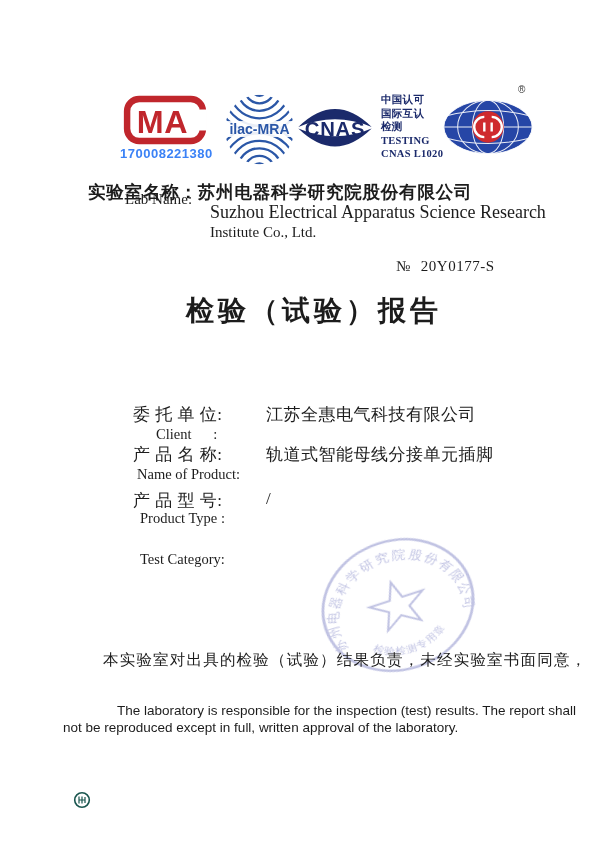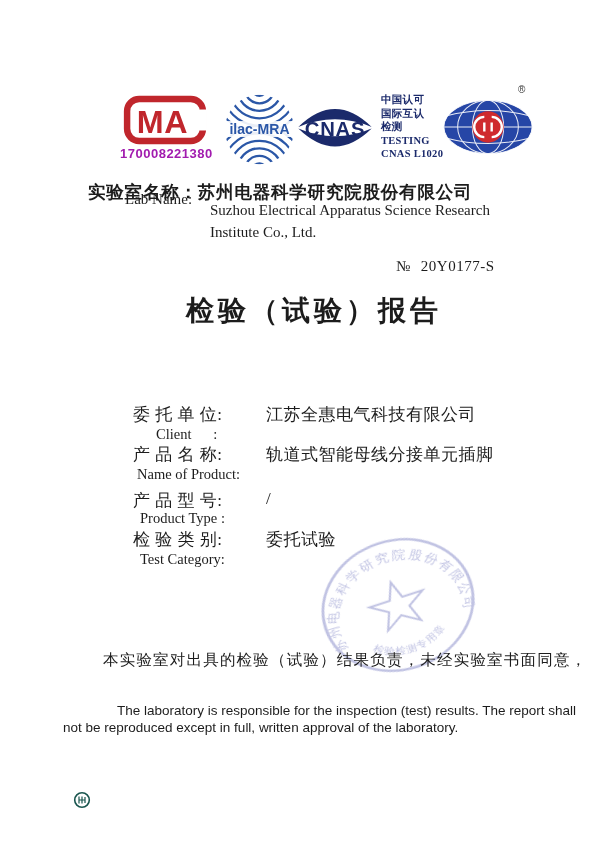--- a/index.html
+++ b/index.html
@@ -11,29 +11,29 @@
   .abs{position:absolute;}
   .zh-hei{font-family:Liberation Mono, monospace;font-weight:bold;}
   .zh-kai{font-family:"Liberation Serif","DejaVu Serif",serif;}
   .en-serif{font-family:"Liberation Serif","DejaVu Serif",serif;}
   .en-sans{font-family:"Liberation Sans","DejaVu Sans",sans-serif;}
   .mono{font-family:"Liberation Mono","DejaVu Sans Mono",monospace;}
   .pre{white-space:pre;}
 
   
   .cma-number{left:120px;top:146px;width:90px;font-size:13px;letter-spacing:.5px;
-    color:#a21caf;font-weight:bold;text-align:center;}
+    color:#3b82f6;font-weight:bold;text-align:center;}
   .accred{left:381px;top:93px;color:#1b2a6b;font-weight:bold;
     font-size:10.5px;line-height:13.5px;letter-spacing:.3px;}
   .reg-mark{left:518px;top:84px;font-size:10px;color:#333;}
 
   
   .lab-zh{left:88px;top:180px;font-size:17.5px;letter-spacing:.8px;display:flex;}
   .lab-en-label{left:125px;top:191px;font-size:15px;}
-  .lab-en-1{left:210px;top:202px;font-size:15px;}
+  .lab-en-1{left:210px;top:202px;font-size:18px;}
   .lab-en-2{left:210px;top:224px;font-size:15px;}
 
   .report-no{left:396px;top:258px;font-size:15px;display:flex;gap:10px;letter-spacing:.5px;}
 
   .title-zh{left:64px;top:292px;width:500px;text-align:center;
     font-size:28px;letter-spacing:4px;}
   .title-en{left:64px;top:334px;width:500px;text-align:center;
     font-size:23px;font-weight:bold;}
 
   
@@ -156,24 +156,20 @@
     <span>轨道式智能母线分接单元插脚</span>
   </div>
   <div class="abs fen en-serif pre r1-en">Name of Product:</div>
 
   <div class="abs frow zh-kai r2-zh">
     <span class="lbl">产 品 型 号:</span>
     <span>/</span>
   </div>
   <div class="abs fen en-serif pre r2-en">Product Type :</div>
 
-  <div class="abs frow zh-kai r3-zh">
-    <span class="lbl">检 验 类 别:</span>
-    <span>委托试验</span>
-  </div>
   <div class="abs fen en-serif pre r3-en">Test Category:</div>
 
   <svg class="abs stamp" viewBox="0 0 190 170">
     <circle cx="95" cy="85" r="76" fill="none" stroke="#8e92cc" stroke-width="3"></circle>
     <path id="stampArcTop" d="M 33,112 A 64,64 0 1 1 157,112" fill="none"></path>
     <path id="stampArcBottom" d="M 50,120 A 57,57 0 0 0 140,120" fill="none"></path>
     <text font-family="Liberation Serif, serif" font-size="14" fill="#8e92cc" letter-spacing="2">
       <textPath href="#stampArcTop" startOffset="50%" text-anchor="middle">苏州电器科学研究院股份有限公司</textPath>
     </text>
     <path d="M95,57 L101.6,77.3 L123,77.3 L105.7,89.9 L112.3,110.2 L95,97.6 L77.7,110.2 L84.3,89.9 L67,77.3 L88.4,77.3 Z" fill="none" stroke="#8e92cc" stroke-width="2.2"></path>

